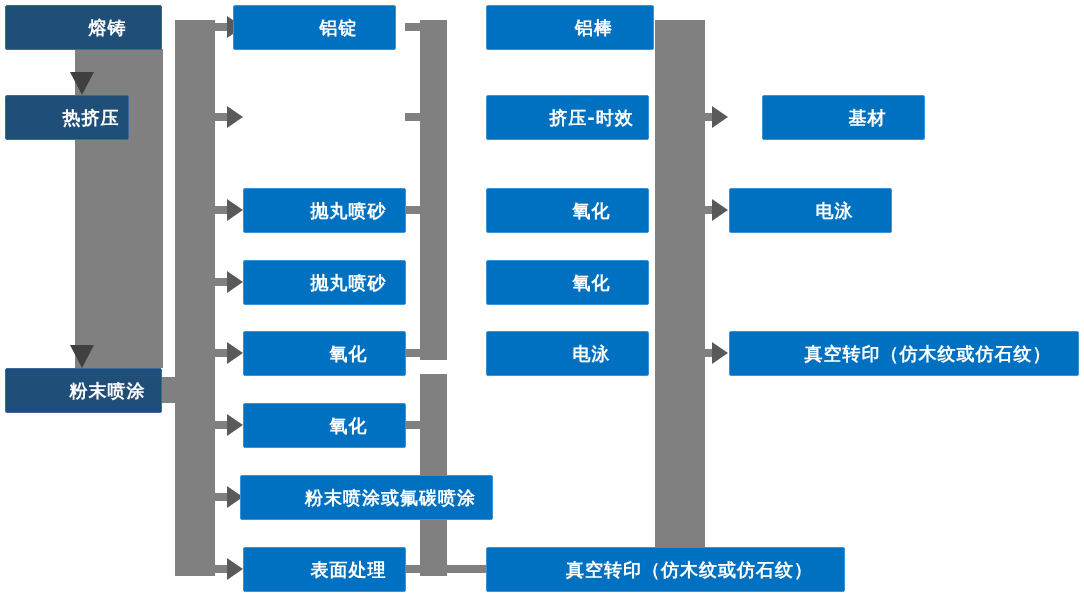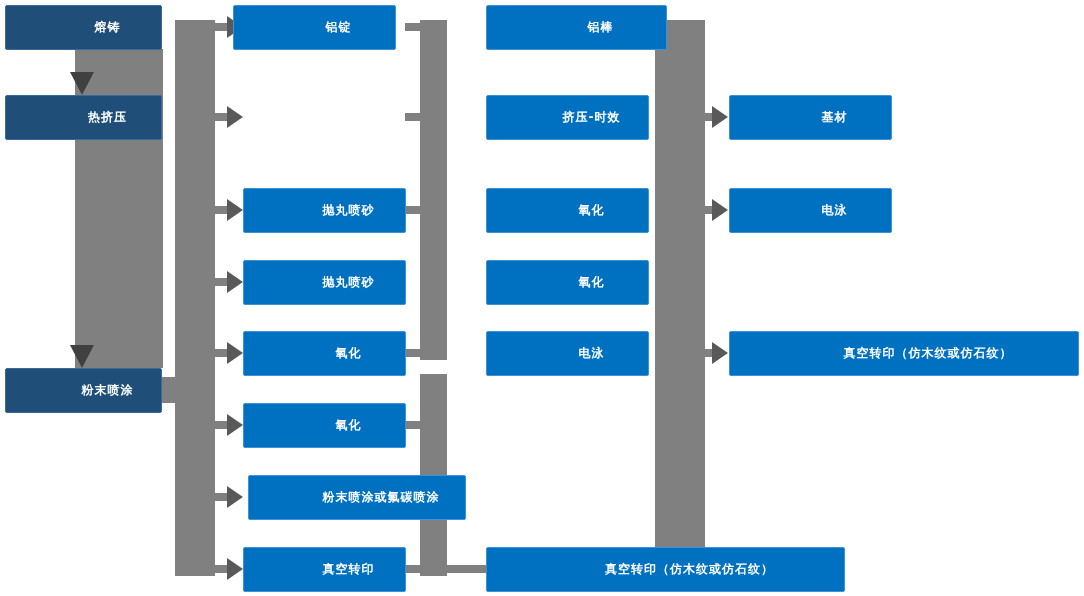--- a/index.html
+++ b/index.html
@@ -4,21 +4,21 @@
 <style>
   html,body{margin:0;padding:0;background:#ffffff;}
   .canvas{
     position:relative;width:1084px;height:596px;background:var(--bg,#ffffff);
     font-family:"DejaVu Sans","Liberation Sans",sans-serif;overflow:hidden;
   }
   .band{position:absolute;background:var(--connector,#808080);z-index:1;}
   .nub{position:absolute;background:var(--connector,#808080);z-index:1;}
   .node{
     position:absolute;z-index:3;display:flex;align-items:center;justify-content:center;
-    color:var(--text,#ffffff);font-size:12px;font-weight:600;letter-spacing:1px;
+    color:var(--text,#ffffff);font-size:18px;font-weight:600;letter-spacing:1px;
     box-sizing:border-box;border-radius:2px;text-align:center;white-space:nowrap;padding-left:48px;
   }
   .node.dark{background:var(--dark-node,#1f4e79);border:1px solid #38699f;}
   .node.blue{background:var(--node,#0070c0);border:1px solid #3a93d6;}
   .arrow-right{
     position:absolute;z-index:2;width:0;height:0;
     border-top:11px solid transparent;border-bottom:11px solid transparent;
     border-left:16px solid var(--arrow,#595959);
   }
   .arrow-down{
@@ -70,35 +70,35 @@
   <div class="nub" style="left:702px;top:206px;width:12px;height:8px"></div>
   <div class="nub" style="left:702px;top:349px;width:12px;height:8px"></div>
   <div class="arrow-right" style="left:712px;top:106px"></div>
   <div class="arrow-right" style="left:712px;top:199px"></div>
   <div class="arrow-right" style="left:712px;top:342px"></div>
 
   <div class="arrow-down" style="left:70px;top:72px"></div>
   <div class="arrow-down" style="left:70px;top:345px"></div>
 
   <div class="node dark" style="left:5px;top:5px;width:157px;height:45px">熔铸</div>
-  <div class="node dark" style="left:5px;top:95px;width:157px;height:45px">热挤压</div>
+  <div class="node dark" style="left:5px;top:95px;width:124px;height:45px">热挤压</div>
   <div class="node dark" style="left:5px;top:368px;width:157px;height:45px">粉末喷涂</div>
 
   <div class="node blue" style="left:233px;top:5px;width:163px;height:45px">铝锭</div>
   <div class="node blue" style="left:243px;top:188px;width:163px;height:45px">抛丸喷砂</div>
   <div class="node blue" style="left:243px;top:260px;width:163px;height:45px">抛丸喷砂</div>
   <div class="node blue" style="left:243px;top:331px;width:163px;height:45px">氧化</div>
   <div class="node blue" style="left:243px;top:403px;width:163px;height:45px">氧化</div>
-  <div class="node blue" style="left:248px;top:475px;width:218px;height:45px">粉末喷涂或氟碳喷涂</div>
-  <div class="node blue" style="left:243px;top:547px;width:163px;height:45px">真空转印</div>
+  <div class="node blue" style="left:240px;top:475px;width:253px;height:45px">粉末喷涂或氟碳喷涂</div>
+  <div class="node blue" style="left:243px;top:547px;width:163px;height:45px">表面处理</div>
 
-  <div class="node blue" style="left:486px;top:5px;width:181px;height:45px">铝棒</div>
+  <div class="node blue" style="left:486px;top:5px;width:168px;height:45px">铝棒</div>
   <div class="node blue" style="left:486px;top:95px;width:163px;height:45px">挤压-时效</div>
   <div class="node blue" style="left:486px;top:188px;width:163px;height:45px">氧化</div>
   <div class="node blue" style="left:486px;top:260px;width:163px;height:45px">氧化</div>
   <div class="node blue" style="left:486px;top:331px;width:163px;height:45px">电泳</div>
   <div class="node blue" style="left:486px;top:547px;width:359px;height:45px">真空转印（仿木纹或仿石纹）</div>
 
-  <div class="node blue" style="left:729px;top:95px;width:163px;height:45px">基材</div>
+  <div class="node blue" style="left:762px;top:95px;width:163px;height:45px">基材</div>
   <div class="node blue" style="left:729px;top:188px;width:163px;height:45px">电泳</div>
   <div class="node blue" style="left:729px;top:331px;width:350px;height:45px">真空转印（仿木纹或仿石纹）</div>
 
 </div>
 
 </body></html>

